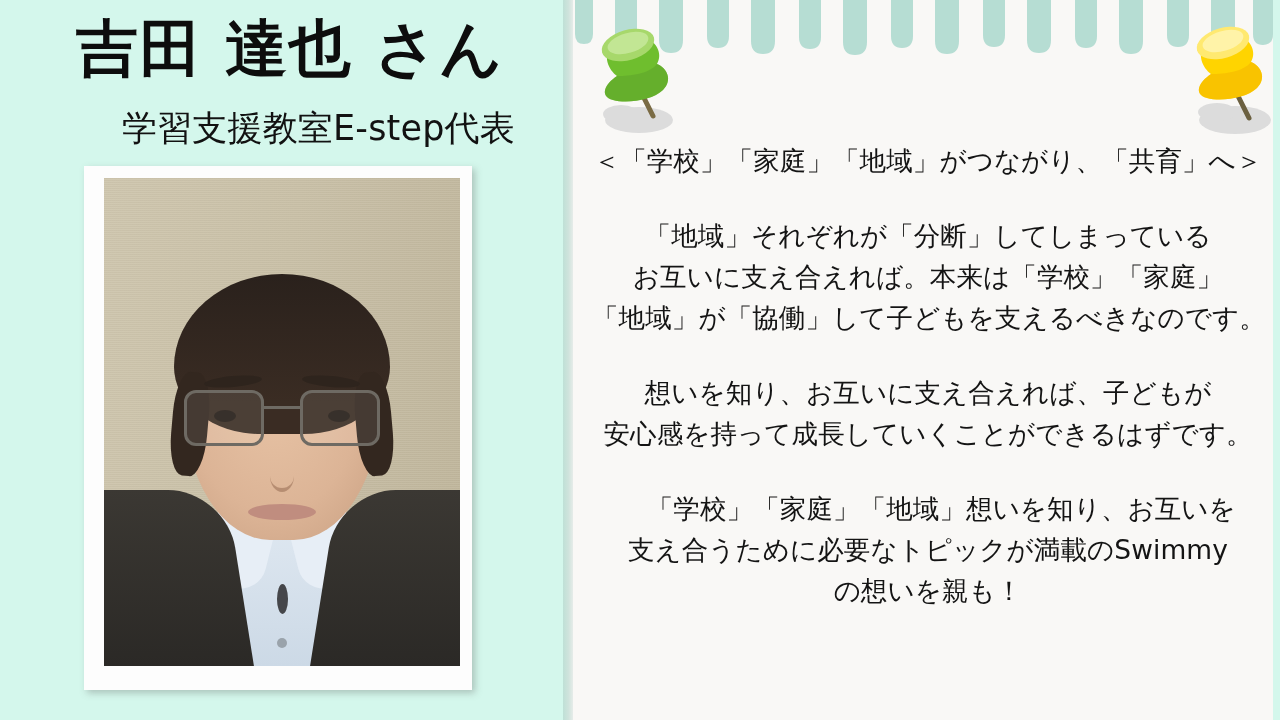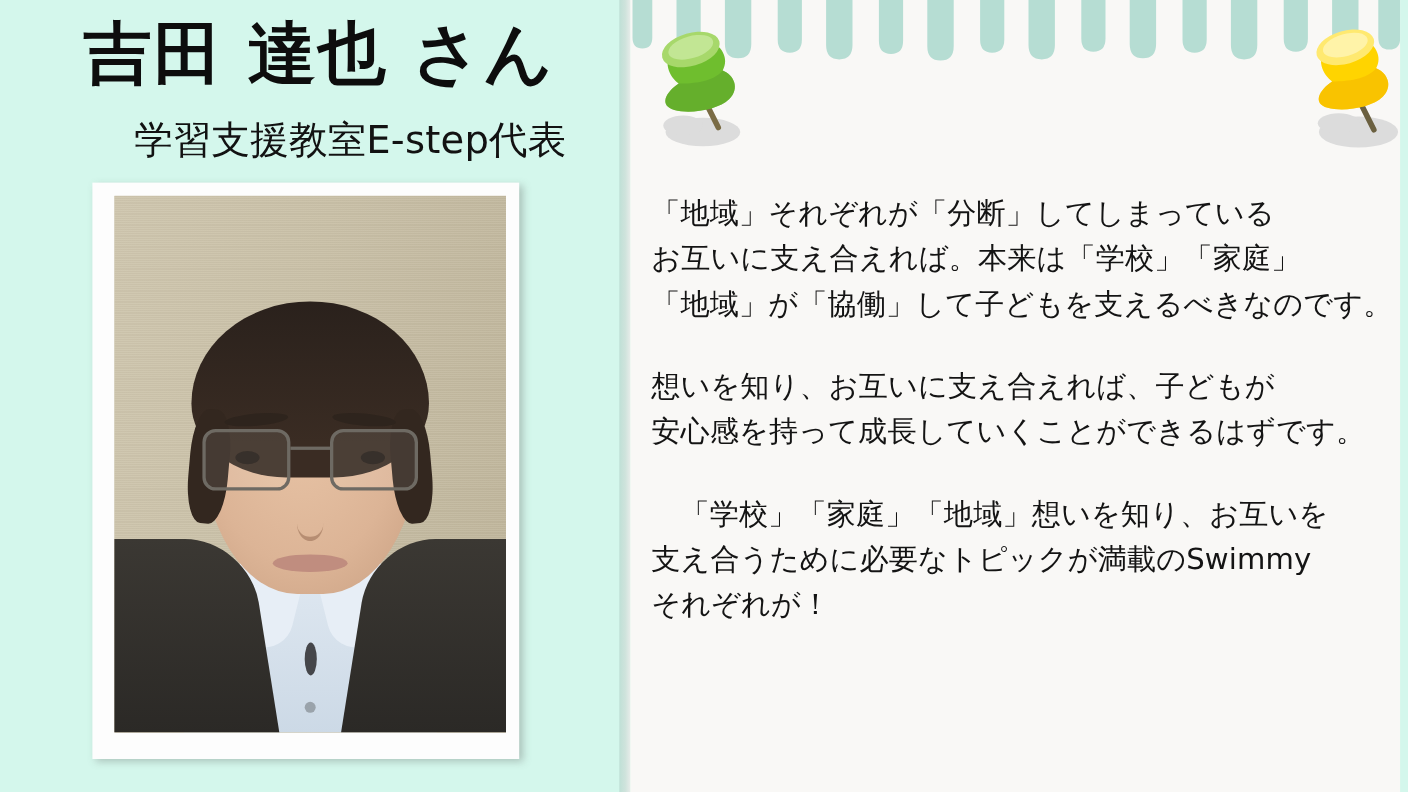--- a/index.html
+++ b/index.html
@@ -13,20 +13,21 @@
     background: #d4f7ec;
     font-family: "DejaVu Sans", "Liberation Sans", sans-serif;
   }
 
   #slide {
     position: relative;
     width: 1280px;
     height: 720px;
     background: #d4f7ec;
     overflow: hidden;
+    text-align: center;
   }
 
   
   #left-panel {
     position: absolute;
     left: 0;
     top: 0;
     width: 563px;
     height: 720px;
   }
@@ -388,20 +389,21 @@
       <path d="M62,82 L76,110" stroke="#6b6040" stroke-width="5" stroke-linecap="round" fill="none"></path>
       <path d="M34,32 C22,46 30,60 38,66 C26,74 20,86 34,90 C48,94 74,90 84,80
                C94,70 88,58 78,54 C84,44 78,30 62,26 C50,23 40,26 34,32 Z" fill="#ffd400"></path>
       <path d="M38,66 C26,74 20,86 34,90 C48,94 74,90 84,80 C94,70 88,58 78,54
                C70,64 52,66 38,66 Z" fill="#f5b800" opacity="0.6"></path>
       <ellipse cx="50" cy="35" rx="27" ry="15" transform="rotate(-16 50 35)" fill="#ffe970"></ellipse>
       <ellipse cx="50" cy="33" rx="21" ry="10" transform="rotate(-16 50 33)" fill="#fff3a8"></ellipse>
     </svg>
 
     <div id="note-text">
+      <div class="para line">＜「学校」「家庭」「地域」がつながり、「共育」へ＞</div>
 
       <div class="gap"></div>
 
       <div class="para">
         <div class="line">「地域」それぞれが「分断」してしまっている</div>
         <div class="line">お互いに支え合えれば。本来は「学校」「家庭」</div>
         <div class="line">「地域」が「協働」して子どもを支えるべきなのです。</div>
       </div>
 
       <div class="gap"></div>
@@ -409,19 +411,19 @@
       <div class="para">
         <div class="line">想いを知り、お互いに支え合えれば、子どもが</div>
         <div class="line">安心感を持って成長していくことができるはずです。</div>
       </div>
 
       <div class="gap"></div>
 
       <div class="para">
         <div class="line">　「学校」「家庭」「地域」想いを知り、お互いを</div>
         <div class="line">支え合うために必要なトピックが満載のSwimmy</div>
-        <div class="line">それぞれが！</div>
+        <div class="line">の想いを親も！</div>
       </div>
     </div>
   </div>
 
   <div id="card-right-edge"></div>
 </div>
 
 </body></html>

